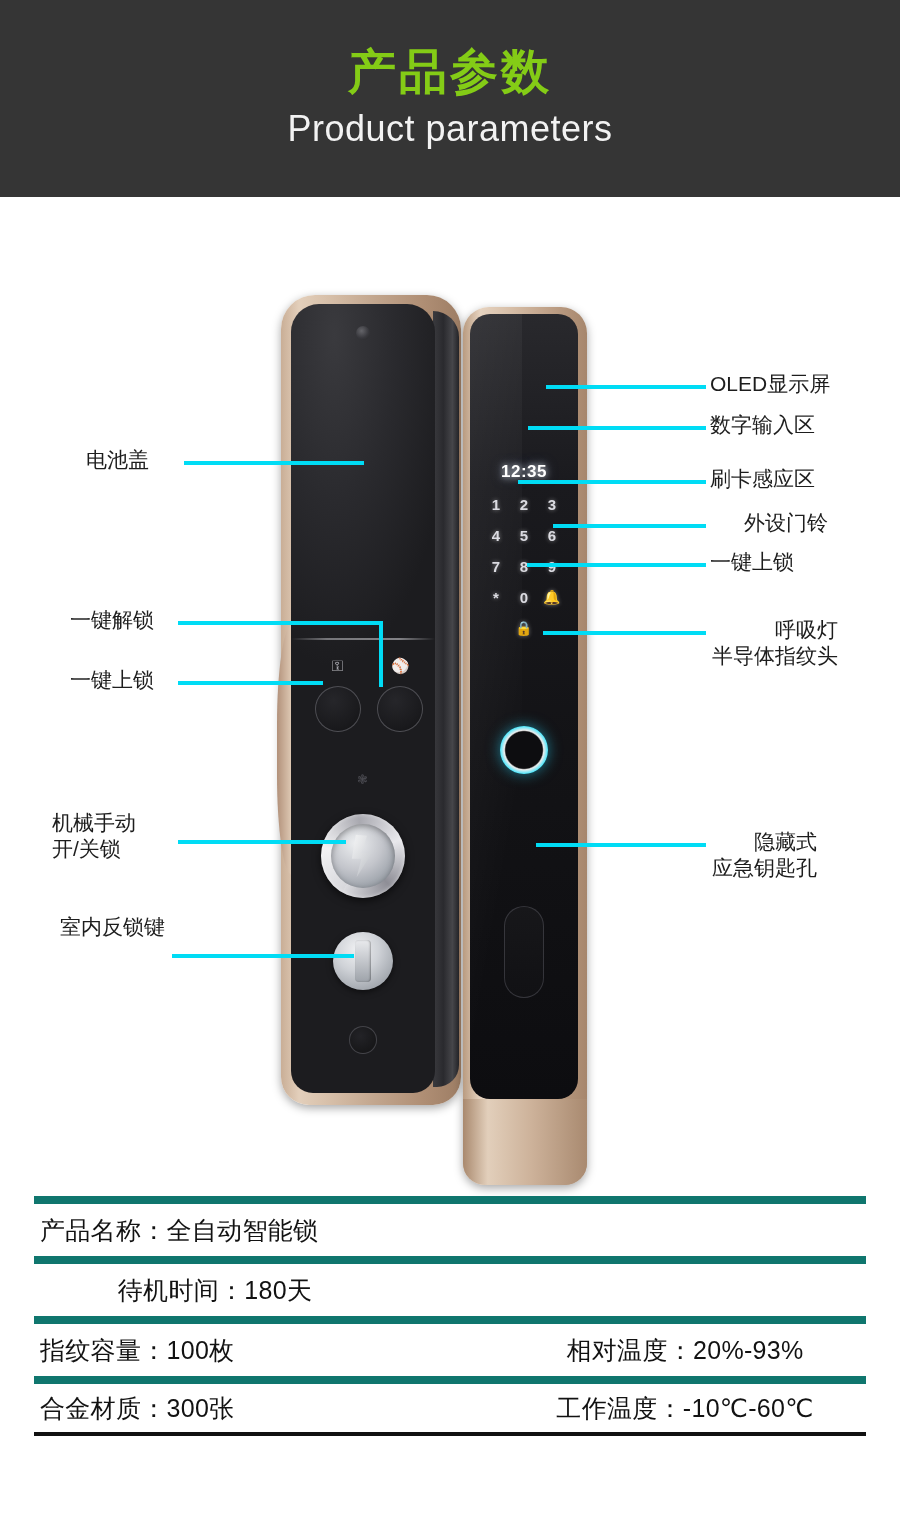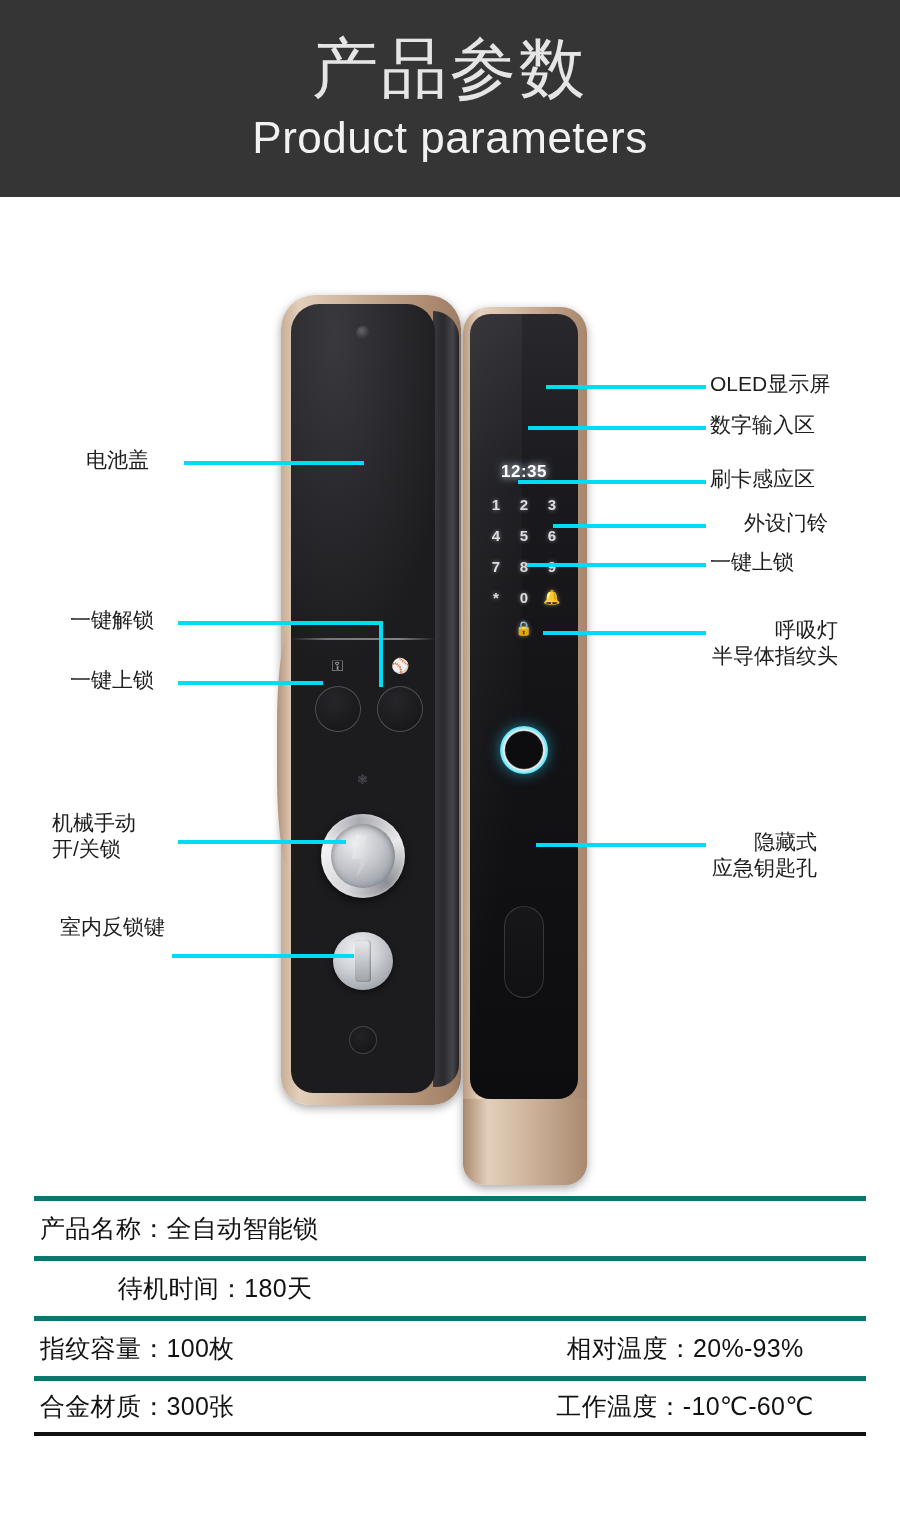--- a/index.html
+++ b/index.html
@@ -12,25 +12,25 @@
   #page { position: relative; width: 900px; height: 1518px; background: #fff; }
 
   
   .header {
     position: absolute; left: 0; top: 0; width: 900px; height: 197px;
     background: #353535;
     display: flex; flex-direction: column;
     align-items: center; justify-content: center;
   }
   .header-cn {
-    color: #e5e5e5; font-size: 66px; font-weight: 400;
+    color: #84cc16; font-size: 48px; font-weight: 700;
     letter-spacing: 3px; line-height: 1.05;
   }
   .header-en {
-    color: #f2f2f2; font-size: 44px; font-weight: 300;
+    color: #f2f2f2; font-size: 36px; font-weight: 300;
     letter-spacing: 0.5px; margin-top: 10px;
   }
 
   
   .product-area { position: absolute; left: 0; top: 197px; width: 900px; height: 985px; }
 
   
   .lock-left {
     position: absolute; left: 281px; top: 98px;
     width: 180px; height: 810px;
@@ -202,21 +202,21 @@
   }
   .clabel.right { text-align: right; }
   .clabel.left  { text-align: left; }
 
   
   .spec {
     position: absolute; left: 34px; top: 1196px; width: 832px;
   }
   .spec-row {
     display: flex; align-items: center;
-    border-top: 5px solid #0f766e;
+    border-top: 8px solid #0f766e;
     height: 60px;
   }
   .spec-row:last-child { border-bottom: 4px solid #111111; }
   .spec-cell {
     font-size: 25px; color: #121212; letter-spacing: 0.3px;
     white-space: nowrap;
   }
   .spec-cell.l { width: 470px; padding-left: 6px; }
   .spec-cell.r { width: 362px; text-align: center; }
 </style>

